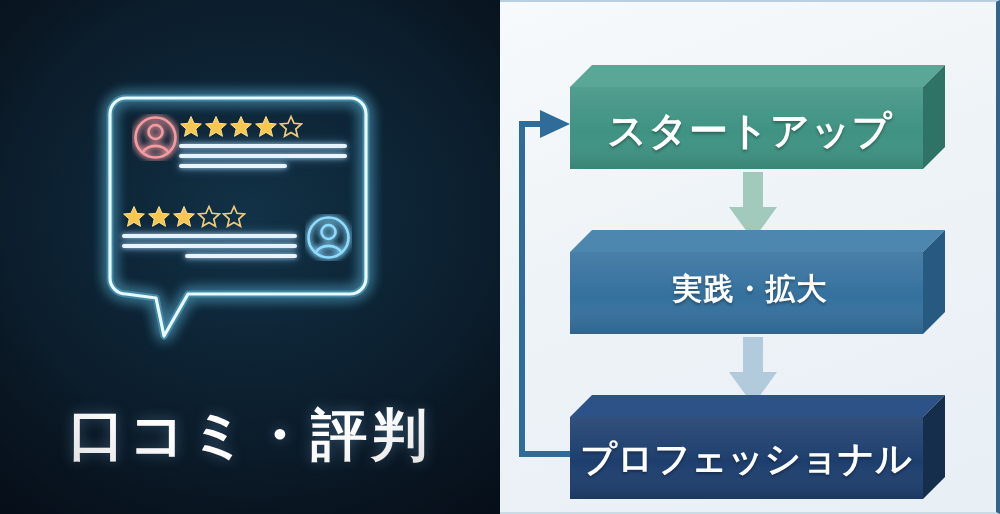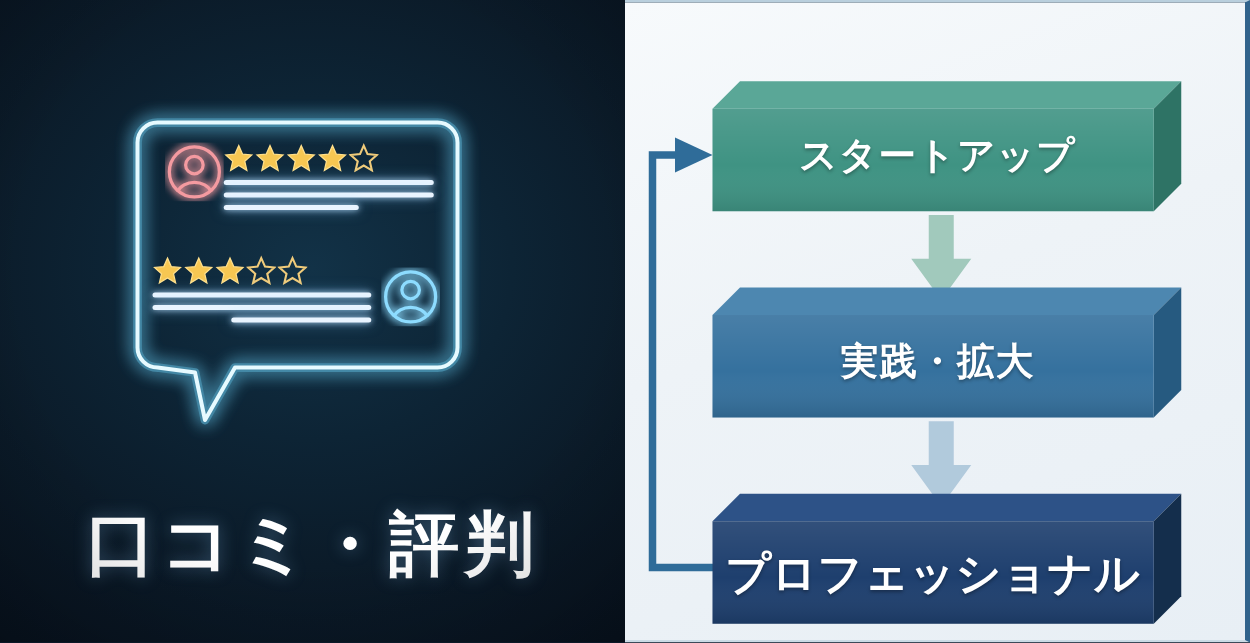--- a/index.html
+++ b/index.html
@@ -61,21 +61,21 @@
     border-bottom:2px solid #cbdbe6;
   }
   .flow{position:absolute;inset:0;}
   .flow svg{position:absolute;left:0;top:0;}
   .boxlabel{
     position:absolute;color:#ffffff;font-weight:700;
     font-family:"DejaVu Sans","Liberation Sans",sans-serif;
     text-shadow:0 2px 3px rgba(0,0,0,.33);
     white-space:nowrap;text-align:center;
   }
-  .lbl1{left:72px;top:42px;width:356px;font-size:30px;letter-spacing:1px;}
+  .lbl1{left:72px;top:42px;width:356px;font-size:39px;letter-spacing:1px;}
   .lbl2{left:72px;top:97px;width:356px;font-size:30px;letter-spacing:1px;}
   .lbl3{left:56px;top:95px;width:380px;font-size:36px;letter-spacing:0px;}
   .boxgroup{position:absolute;}
   .g1{left:0;top:60px;width:500px;height:115px;}
   .g2{left:0;top:225px;width:436px;height:115px;padding-left:16px;}
   .g3{left:0;top:390px;width:500px;height:115px;}
 </style>
 </head>
 <body>
 

